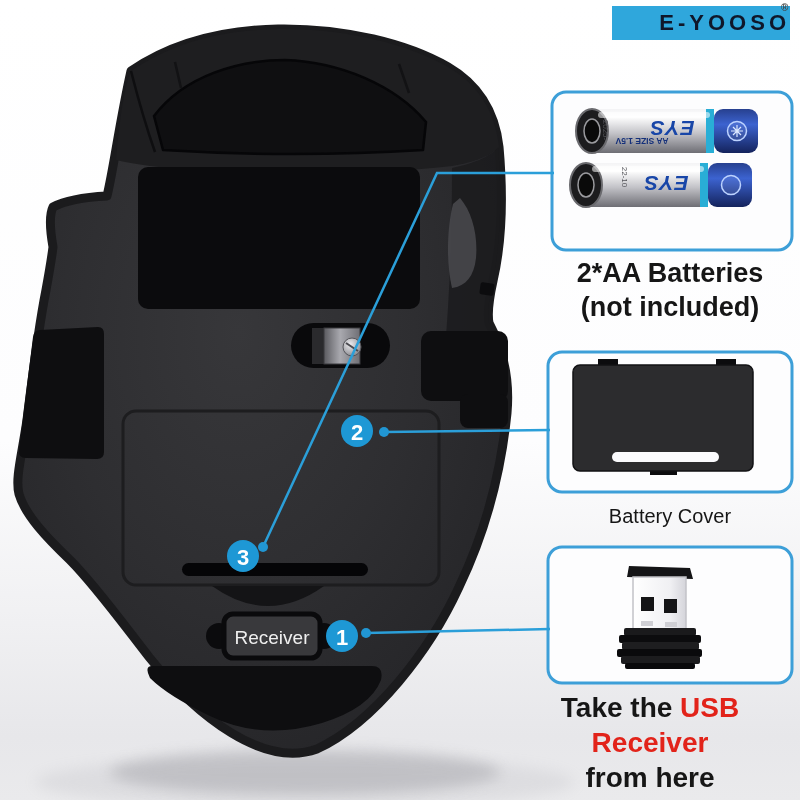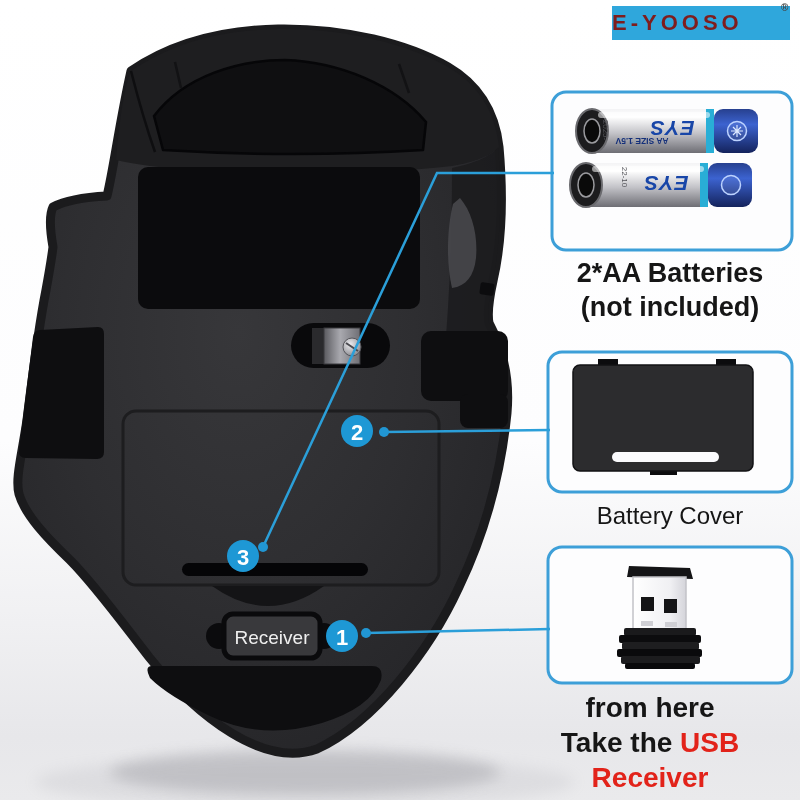--- a/index.html
+++ b/index.html
@@ -4,27 +4,27 @@
 <style>
   html,body { margin:0; padding:0; }
   .stage {
     position:relative; width:800px; height:800px; overflow:hidden;
     background:linear-gradient(180deg,#ffffff 0%,#fdfdfe 55%,#f0f0f2 78%,#e7e7ea 92%,#eaeaec 100%);
     font-family:"Liberation Sans", sans-serif;
   }
   .stage svg { position:absolute; left:0; top:0; }
   .brand {
     position:absolute; left:612px; top:6px; width:178px; height:34px;
-    background:#2fa7dc; color:#7f1d1d; display:flex; align-items:center; justify-content:flex-start;
+    background:#2fa7dc; color:#0f172a; display:flex; align-items:center; justify-content:flex-end;
     font-size:22px; font-weight:bold; letter-spacing:4px;
   }
   .brand-reg { position:absolute; left:781px; top:2px; font-size:10px; color:#444; font-weight:bold; }
   .caption { position:absolute; text-align:center; color:#161616; }
   .caption-batteries { left:540px; top:256px; width:260px; font-size:27px; line-height:34px; font-weight:700; }
-  .caption-cover { left:540px; top:502px; width:260px; font-size:24px; line-height:28px; font-weight:500; }
+  .caption-cover { left:540px; top:502px; width:260px; font-size:20px; line-height:28px; font-weight:500; }
   .caption-usb { left:500px; top:690px; width:300px; font-size:28px; line-height:35px; font-weight:bold; }
   .red { color:#e2231a; }
 </style>
 </head>
 <body>
 
 <div class="stage">
 
 <svg width="800" height="800" viewBox="0 0 800 800">
   <defs>
@@ -238,17 +238,17 @@
 <div class="brand-reg">®</div>
 
 <div class="caption caption-batteries">
   <div>2*AA Batteries</div>
   <div>(not included)</div>
 </div>
 <div class="caption caption-cover">
   <div>Battery Cover</div>
 </div>
 <div class="caption caption-usb">
+  <div><span>Take the </span><span class="red">USB Receiver</span></div>
   <div>from here</div>
-  <div><span>Take the </span><span class="red">USB Receiver</span></div>
 </div>
 
 </div>
 
 </body></html>

